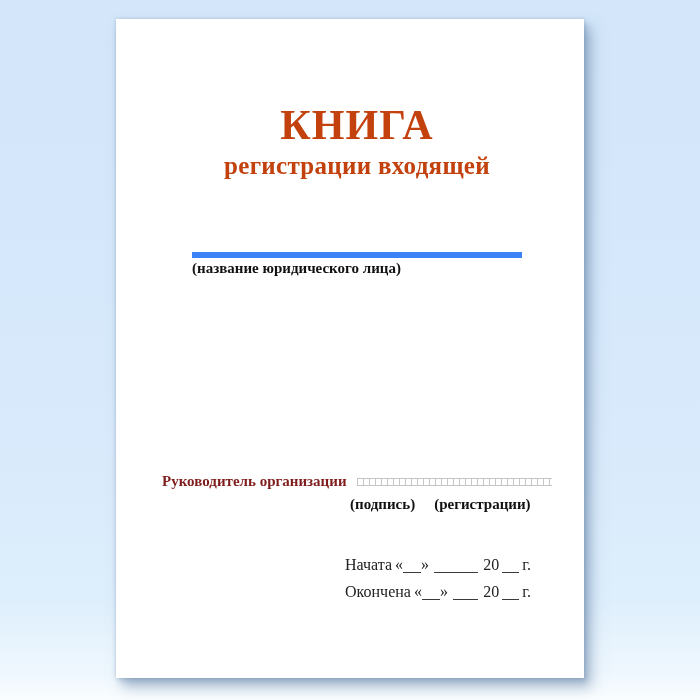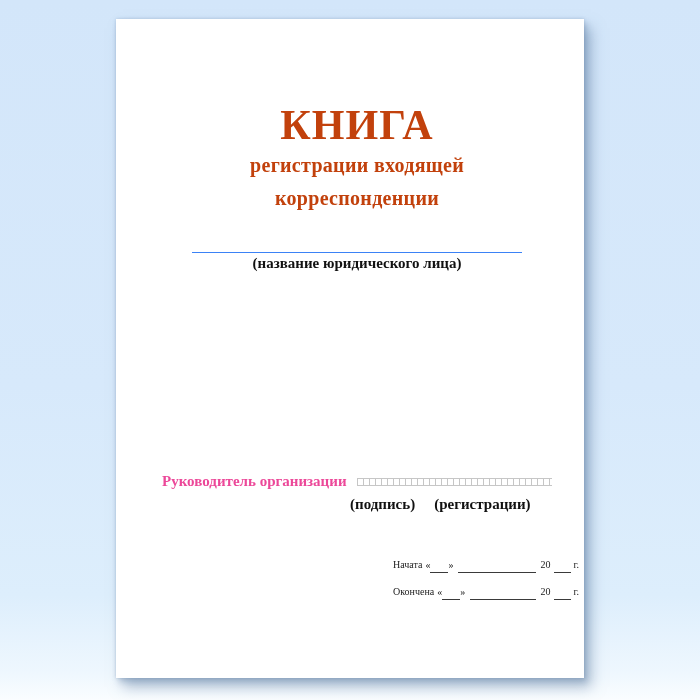--- a/index.html
+++ b/index.html
@@ -42,31 +42,31 @@
     margin-top: 28px;
   }
   .title-main {
     margin: 0;
     font-size: 42px;
     font-weight: bold;
     line-height: 48px;
     letter-spacing: 1px;
   }
   .title-sub {
-    font-size: 20px;
+    font-size: 25px;
     font-weight: bold;
     line-height: 33px;
     letter-spacing: 0.3px;
   }
   .field {
     position: absolute;
     left: 30px;
     width: 330px;
-    border-top: 1px solid #3b82f6;
-    text-align: center;
+    border-top: 6px solid #3b82f6;
+    text-align: left;
   }
   .field-caption {
     display: inline-block;
     padding-top: 2px;
     font-size: 15px;
     font-weight: bold;
     color: #111111;
   }
   .field-1 { top: 233px; }
   .field-2 { top: 304px; }
@@ -78,21 +78,21 @@
     left: 0;
     width: 100%;
   }
   .sig-row {
     display: flex;
     align-items: flex-start;
   }
   .sig-label {
     font-size: 15px;
     font-weight: bold;
-    color: #ec4899;
+    color: #7f1d1d;
     white-space: nowrap;
     line-height: 20px;
   }
   .sig-dotted-strip {
     flex: 1;
     height: 6px;
     margin-left: 10px;
     margin-top: 7px;
     border-top: 1px solid #c6c6c6;
     border-bottom: 1px solid #c6c6c6;
@@ -105,23 +105,22 @@
     margin-top: 5px;
     font-size: 15px;
     font-weight: bold;
     color: #111111;
   }
   .dates-block {
     position: absolute;
     top: 538px;
     left: 183px;
     width: 186px;
-    font-size: 10px;
+    font-size: 16px;
     color: #222222;
-    margin-left: 48px;
   }
   .date-row {
     display: flex;
     align-items: flex-end;
     line-height: 16px;
     margin-bottom: 11px;
   }
   .date-label { white-space: nowrap; }
   .q-open { margin-left: 3px; }
   .blank-sm {
@@ -147,21 +146,20 @@
 </head>
 <body>
 
 <div class="canvas">
   <div class="paper">
     <div class="content">
 
       <div class="title-block">
         <h1 class="title-main">КНИГА</h1>
         <div class="title-sub">регистрации входящей</div>
-        <div class="title-sub">корреспонденции</div>
       </div>
 
       <div class="field field-1">
         <span class="field-caption">(название юридического лица)</span>
       </div>
 
 
 
       <div class="sig-block">
         <div class="sig-row">

